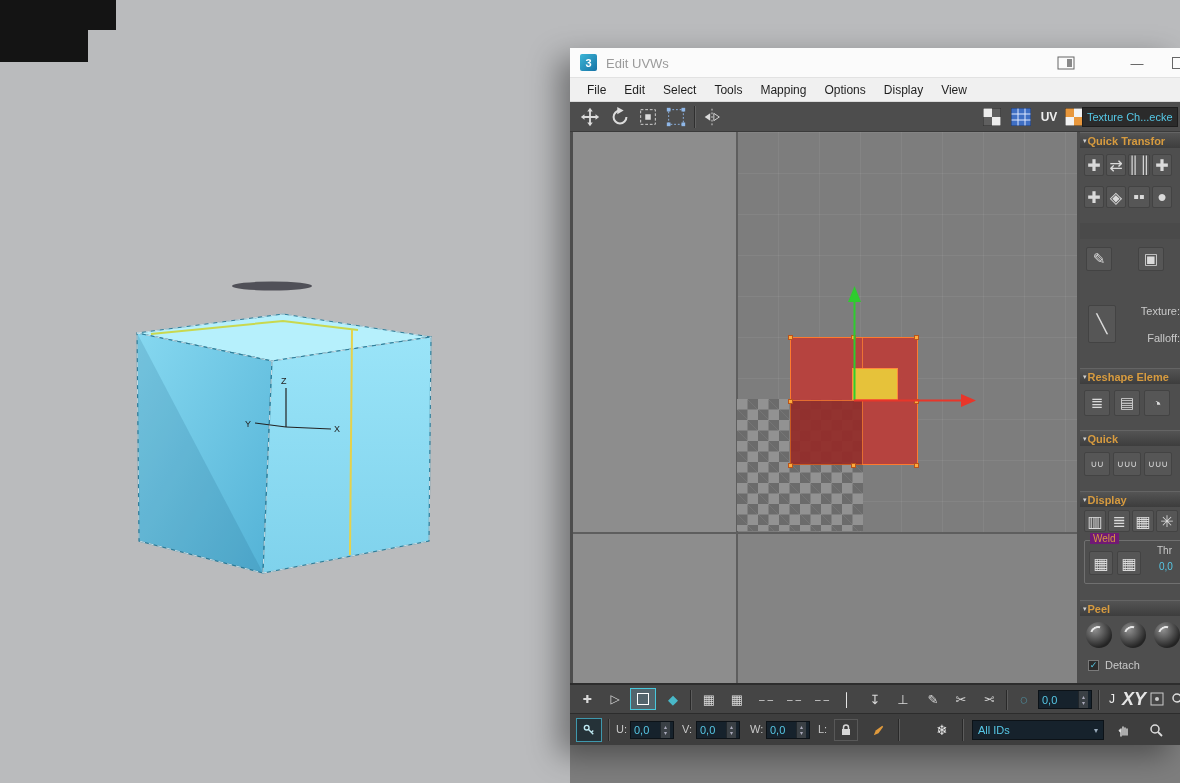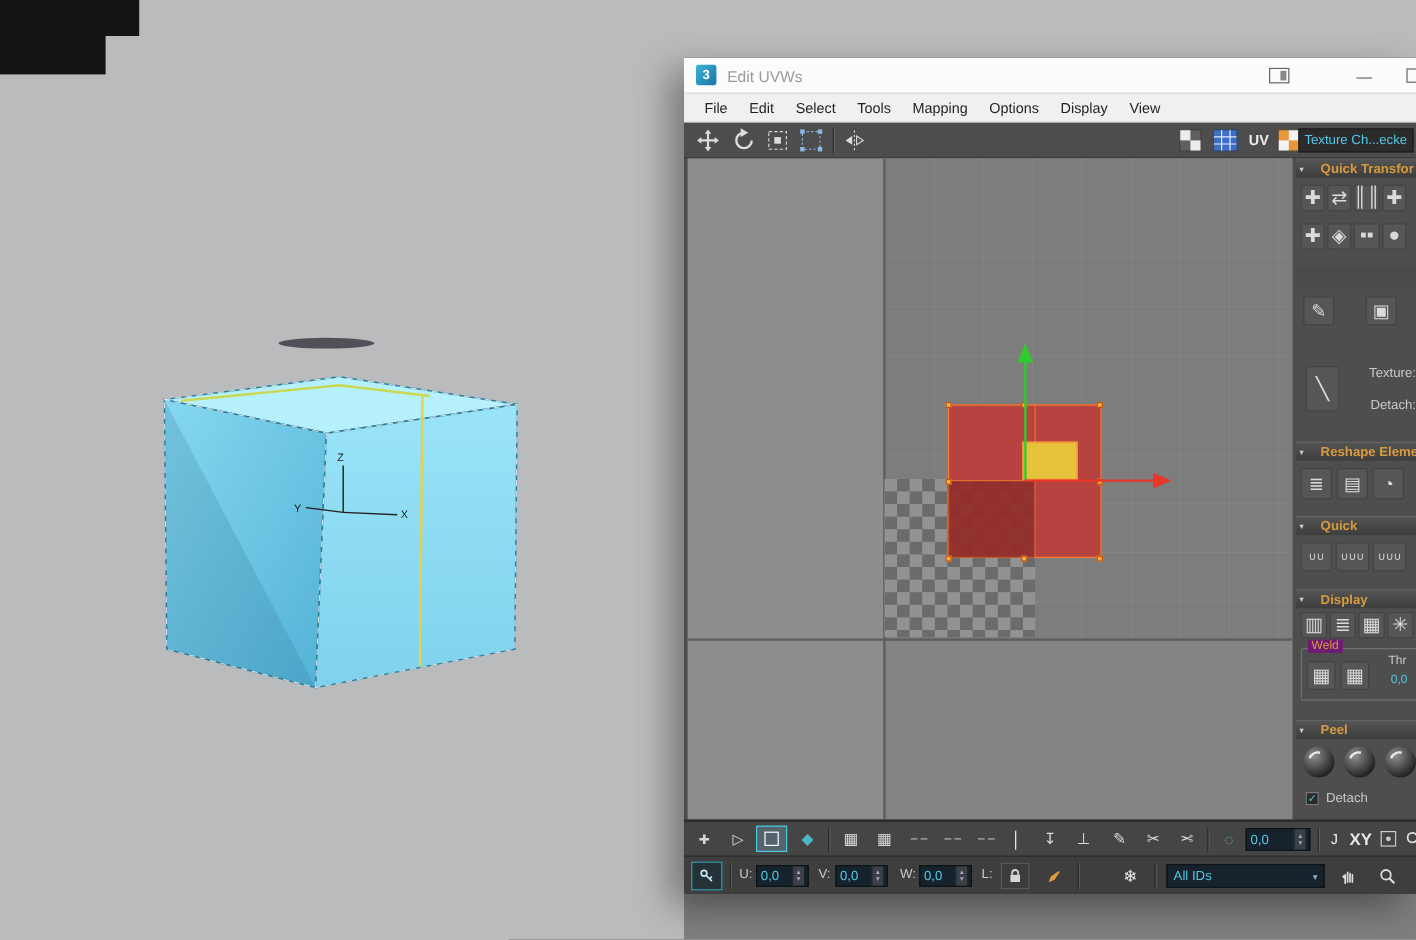--- a/index.html
+++ b/index.html
@@ -40,21 +40,21 @@
   .shell{left:217px;top:205px;width:128px;height:128px;background:rgba(187,62,58,.92);
          border:1px solid #ff7a2e;}
   .shell-dark{left:217px;top:268px;width:73px;height:65px;background:rgba(55,8,8,.28);}
   .shell-vline{left:289px;top:205px;width:1px;height:128px;background:rgba(255,130,50,.75);}
   .shell-hline{left:217px;top:268px;width:128px;height:1px;background:rgba(255,130,50,.75);}
   .tick{width:5px;height:5px;background:#ffac3c;border:1px solid #b9541c;}
   .yhandle{left:279px;top:236px;width:46px;height:32px;background:#e6c23a;border:1px solid #ff8a3a;}
   
   .panel{left:510px;top:84px;width:100px;height:551px;background:#4a4a4a;overflow:hidden;}
   .ph{left:0;width:100px;height:16px;background:linear-gradient(#545454,#3d3d3d);
-      border-top:1px solid #646464;display:flex;align-items:center;gap:14px;padding:0 3px;}
+      border-top:1px solid #646464;display:flex;align-items:center;gap:1px;padding:0 3px;}
   .ph .tri{color:#d0d0d0;font-size:7px;}
   .ph .pt{color:var(--header-orange,#d79b3f);font-size:11px;font-weight:bold;white-space:nowrap;}
   .pc{left:0;width:100px;background:#4e4e4e;}
   .gi{display:inline-flex;align-items:center;justify-content:center;color:#dadada;
       background:#565656;border:1px solid #434343;border-radius:2px;}
   .lbl{color:#c9c9c9;font-size:11px;}
   .fld{background:#16222c;border:1px solid #0c1217;color:var(--accent-cyan,#56c8e6);
        font-size:11px;display:flex;align-items:center;padding:0 3px;}
   .spin{display:flex;flex-direction:column;justify-content:center;background:#3a4045;
         border-left:1px solid #20262b;width:10px;height:100%;margin-left:auto;}
@@ -262,21 +262,21 @@
         <span class="tri">▾</span>
         <span class="pt">Brush</span>
       </div>
       <div class="abs pc" style="top:107px;height:129px;">
         <div class="abs" style="left:6px;top:8px;display:flex;gap:26px;">
           <span class="gi" style="width:26px;height:24px;font-size:15px;">✎</span>
           <span class="gi" style="width:26px;height:24px;font-size:15px;">▣</span>
         </div>
         <span class="gi" style="position:absolute;left:8px;top:66px;width:28px;height:38px;font-size:18px;">╲</span>
         <span class="lbl abs" style="right:0;top:66px;">Texture:</span>
-        <span class="lbl abs" style="right:0;top:93px;">Detach:</span>
+        <span class="lbl abs" style="right:0;top:93px;">Falloff:</span>
       </div>
 
       <div class="abs ph" style="top:236px;">
         <span class="tri">▾</span>
         <span class="pt">Reshape Eleme</span>
       </div>
       <div class="abs pc" style="top:252px;height:46px;">
         <div class="abs" style="left:4px;top:6px;display:flex;gap:4px;">
           <span class="gi" style="width:26px;height:26px;font-size:15px;">≣</span>
           <span class="gi" style="width:26px;height:26px;font-size:15px;">▤</span>
@@ -360,21 +360,21 @@
       <span class="ti abs" style="left:444px;top:4px;width:20px;height:20px;color:var(--accent-cyan,#56c8e6);font-size:13px;">◌</span>
       <div class="fld abs" style="left:468px;top:5px;width:54px;height:19px;">
         <span>0,0</span>
         <span class="spin">
             <i>▴</i>
             <i>▾</i>
           </span>
       </div>
       <div class="ssep abs" style="left:528px;top:5px;height:20px;"></div>
       <span class="ti abs" style="left:534px;top:4px;width:16px;height:20px;font-size:12px;color:#eee;">J</span>
-      <span class="ti abs" style="left:552px;top:4px;width:24px;height:20px;font-weight:bold;font-size:14px;color:#e6e6e6;">XY</span>
+      <span class="ti abs" style="left:552px;top:4px;width:24px;height:20px;font-weight:bold;font-size:18px;color:#e6e6e6;font-style:italic;">XY</span>
       <span class="ti abs" style="left:578px;top:4px;width:18px;height:20px;">
         <svg width="14" height="14" viewBox="0 0 14 14">
             <rect x="1" y="1" width="12" height="12" fill="none" stroke="#ccc"></rect>
             <circle cx="7" cy="7" r="2" fill="#ccc"></circle>
           </svg>
       </span>
       <span class="ti abs" style="left:598px;top:4px;width:20px;height:20px;">
         <svg width="16" height="16" viewBox="0 0 16 16">
             <circle cx="7" cy="7" r="4" fill="none" stroke="#ddd" stroke-width="1.5"></circle>
             <line x1="10" y1="10" x2="14" y2="14" stroke="#ddd" stroke-width="1.8"></line>

